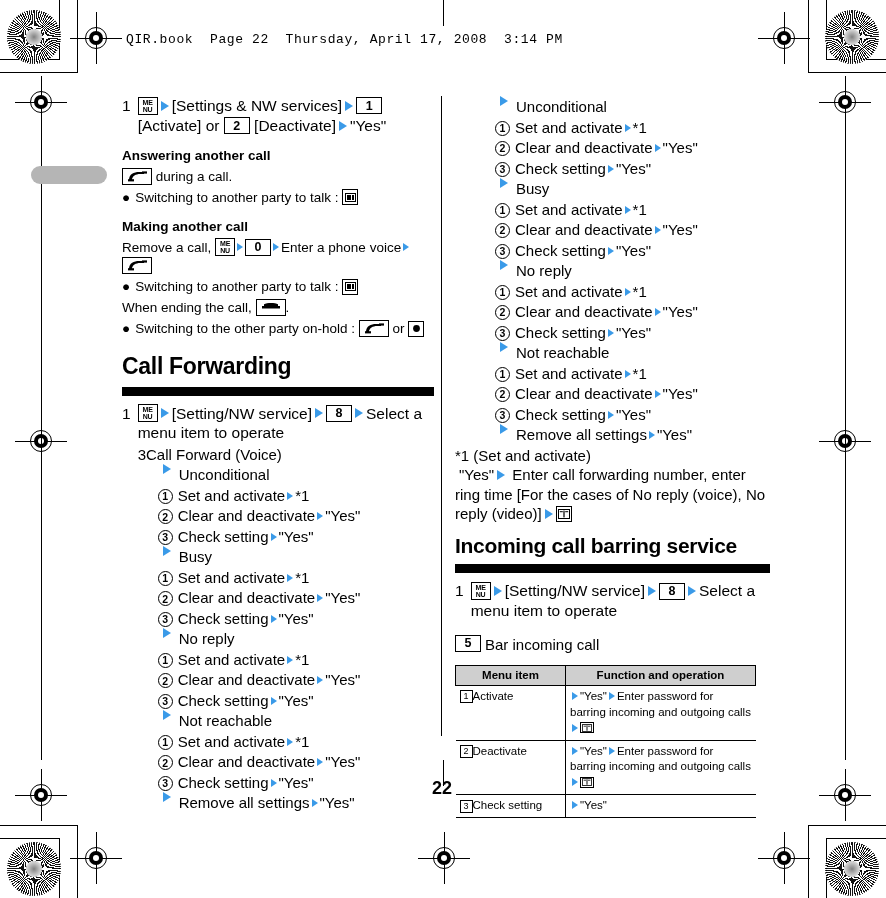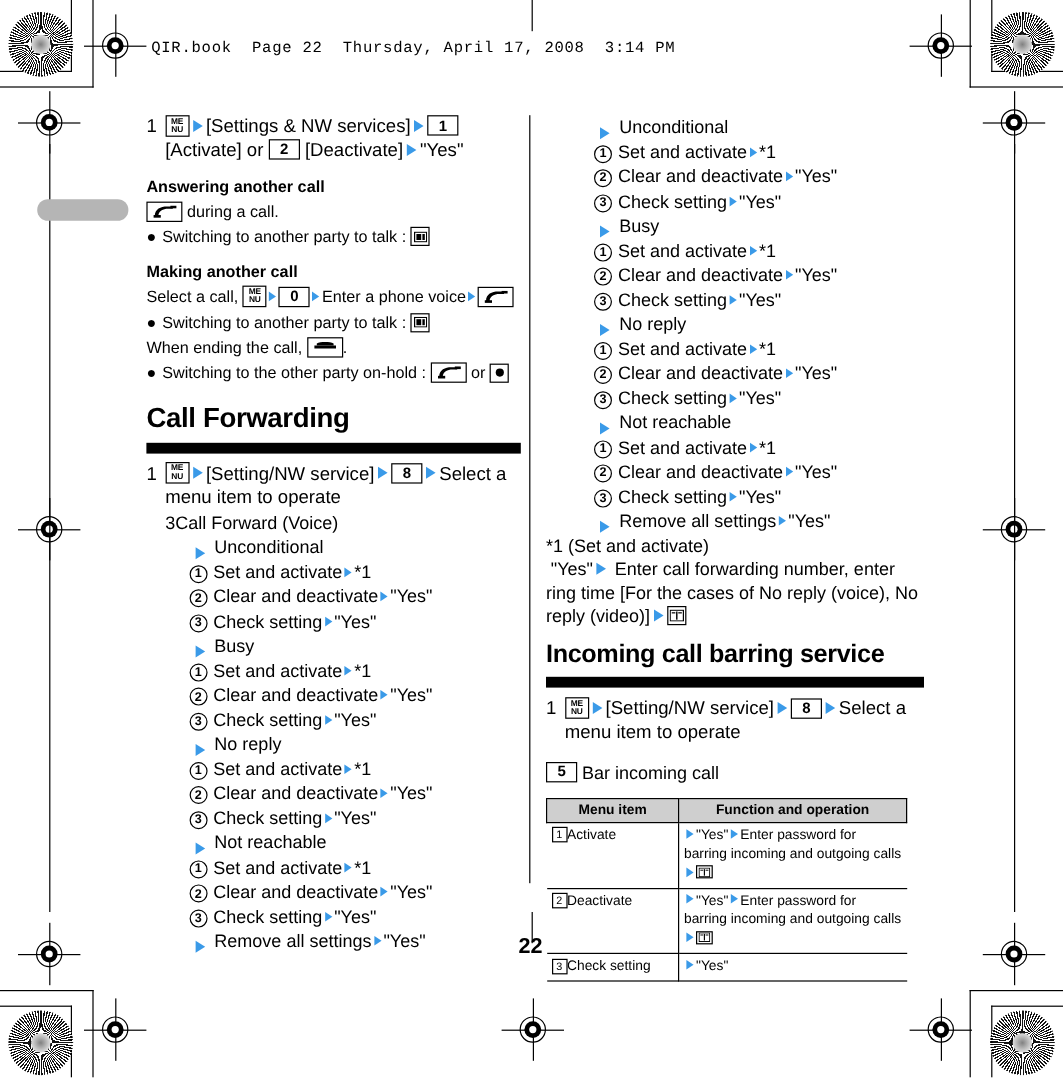--- a/index.html
+++ b/index.html
@@ -62,21 +62,21 @@
   .bullet { font-size:13.5px; line-height:1.32; margin:3px 0; display:flex; gap:5px; }
   .bullet .dot { flex:0 0 auto; }
 
   h1.sect {
     font-size:23px; font-weight:bold; margin:14px 0 0; letter-spacing:-0.3px;
   }
   .sect-rule { height:9px; background:#000; margin-top:5px; margin-bottom:8px; }
 
   .sub-title { font-size:15px; margin:1px 0 1px; }
 
-  .lvl1 { display:flex; gap:5px; align-items:flex-end; font-size:15px; line-height:1.3; margin:1px 0; padding-left:22px;}
+  .lvl1 { display:flex; gap:5px; align-items:flex-start; font-size:15px; line-height:1.3; margin:1px 0; padding-left:22px;}
   .lvl2 { display:flex; gap:5px; align-items:flex-start; font-size:15px; line-height:1.3; margin:1px 0; padding-left:20px;}
 
   
   .tri { display:inline-block; width:0; height:0; border-left:8px solid #3a9ae8;
     border-top:5.5px solid transparent; border-bottom:5.5px solid transparent;
     vertical-align:middle; position:relative; top:-1px; margin:0 3px; flex:0 0 auto;}
 
   
   .cnum { flex:0 0 auto; display:inline-flex; align-items:center; justify-content:center;
     width:15px; height:15px; border:1.3px solid #000; border-radius:50%;
@@ -278,21 +278,21 @@
         <svg width="11" height="9" viewBox="0 0 11 9">
               <rect x="0.5" y="0.5" width="10" height="8" fill="none" stroke="#000" stroke-width="1"></rect>
               <rect x="2" y="2" width="4" height="5" fill="#000"></rect>
               <rect x="7" y="2" width="2" height="5" fill="#000"></rect>
             </svg>
       </span></span>
     </div>
 
     <div class="bhead">Making another call</div>
     <div class="para-s">
-      <span>Select a call,</span>
+      <span>Remove a call,</span>
       <span class="key key-menu">
           <span>ME</span>
           <span>NU</span>
         </span><span class="tri-inline small"></span><span class="key key-num">0</span><span class="tri-inline small"></span><span>Enter a phone voice</span><span class="tri-inline small"></span><span class="key key-phone icon-call">
         <svg width="22" height="11" viewBox="0 0 22 11">
             <path d="M3 9 C3 3 8 1 13 1 L18 1 L18 3 L14 3 C10 3 6 5 6 9 Z" fill="#000"></path>
             <rect x="2" y="8.2" width="6" height="2.2" fill="#000"></rect>
             <rect x="16" y="0.4" width="5" height="2.2" fill="#000"></rect>
           </svg>
       </span>

